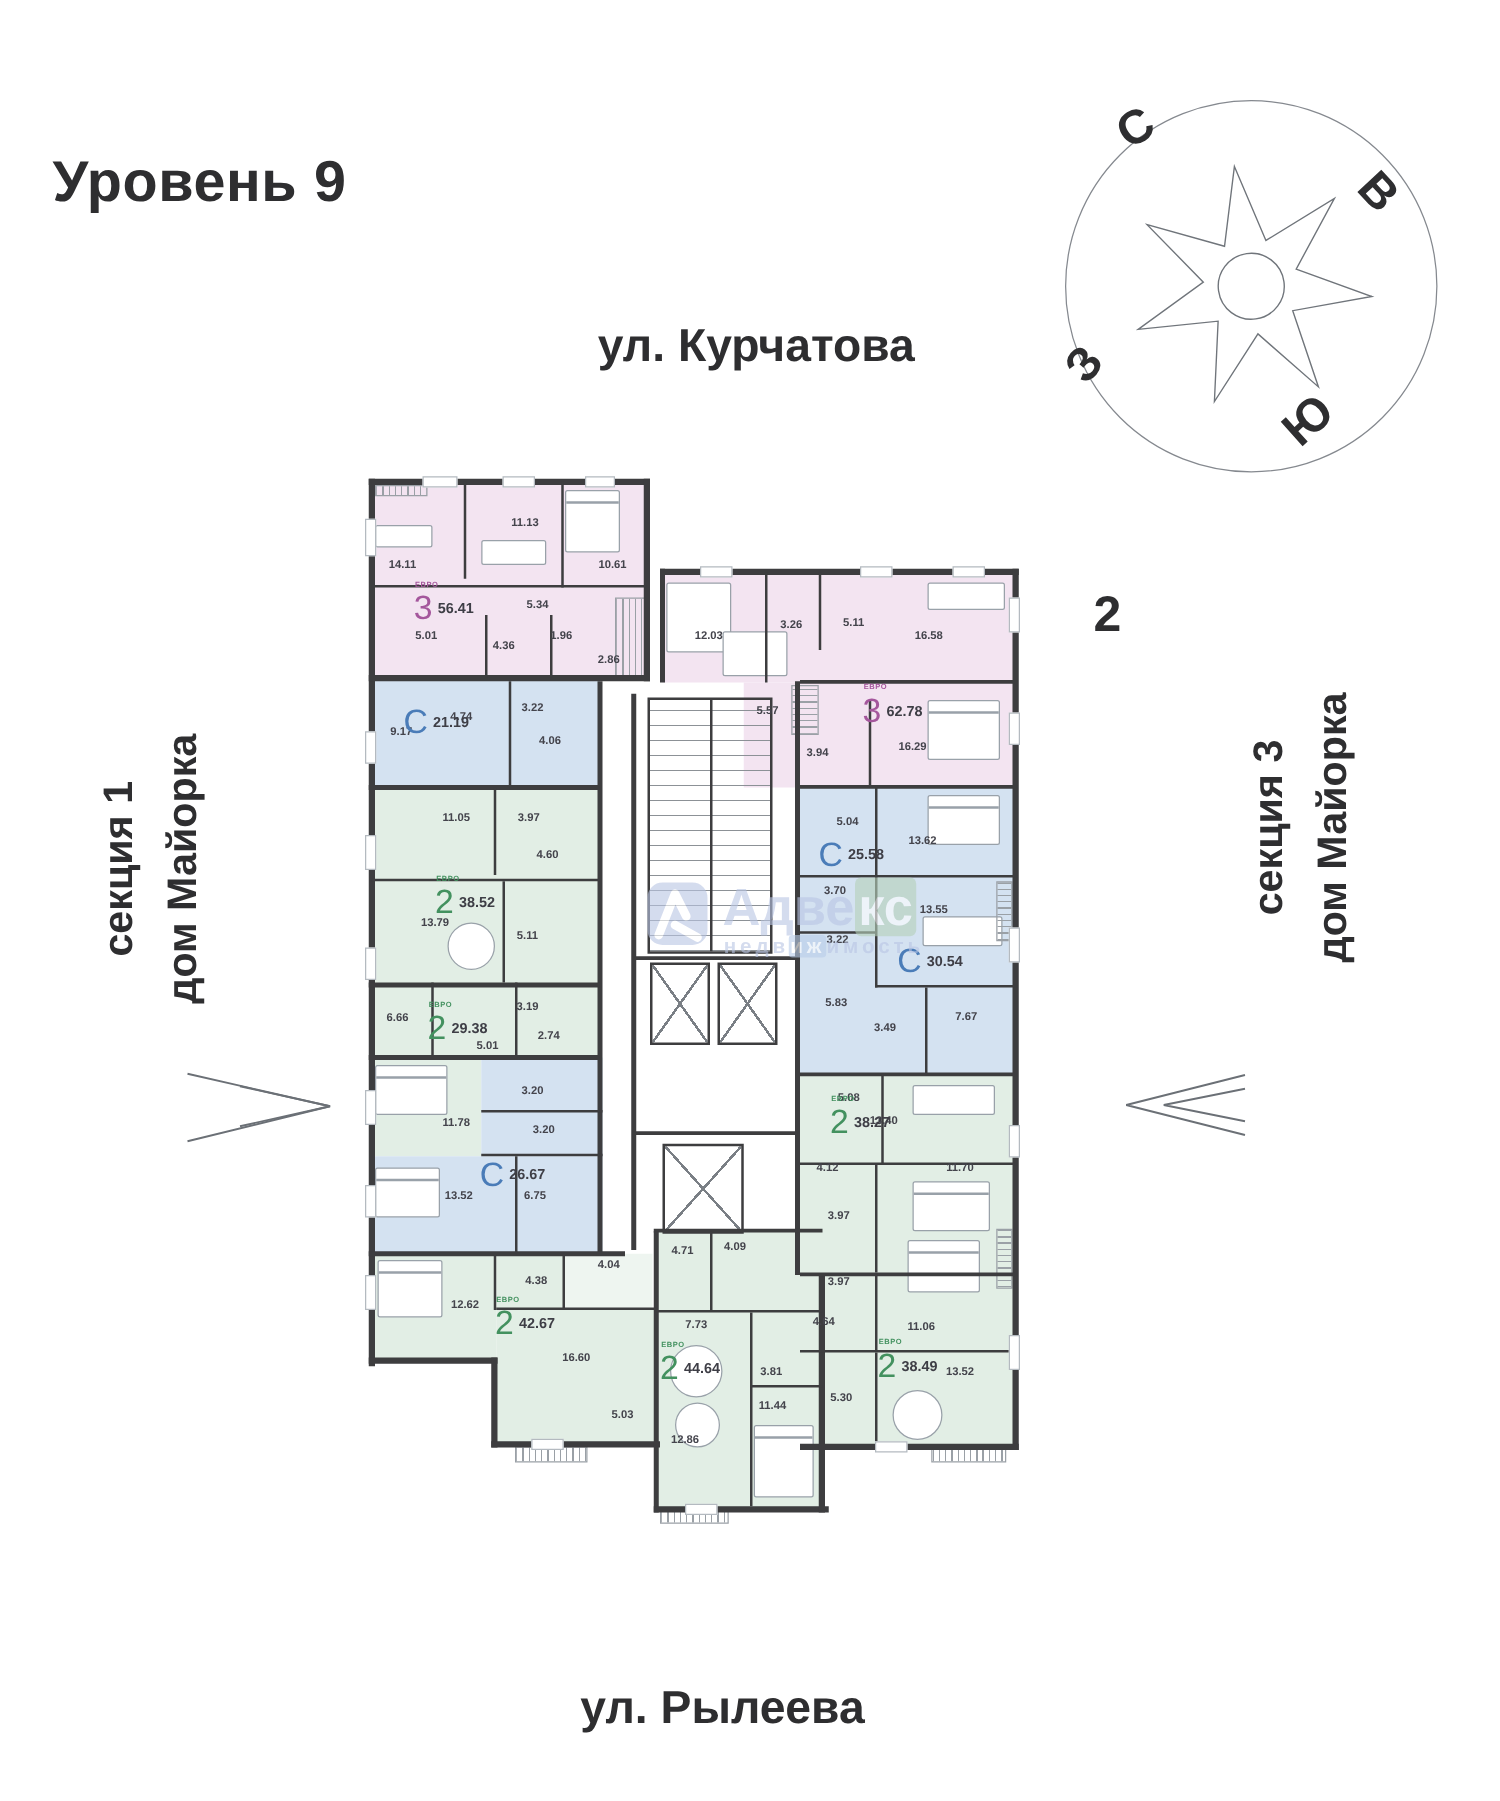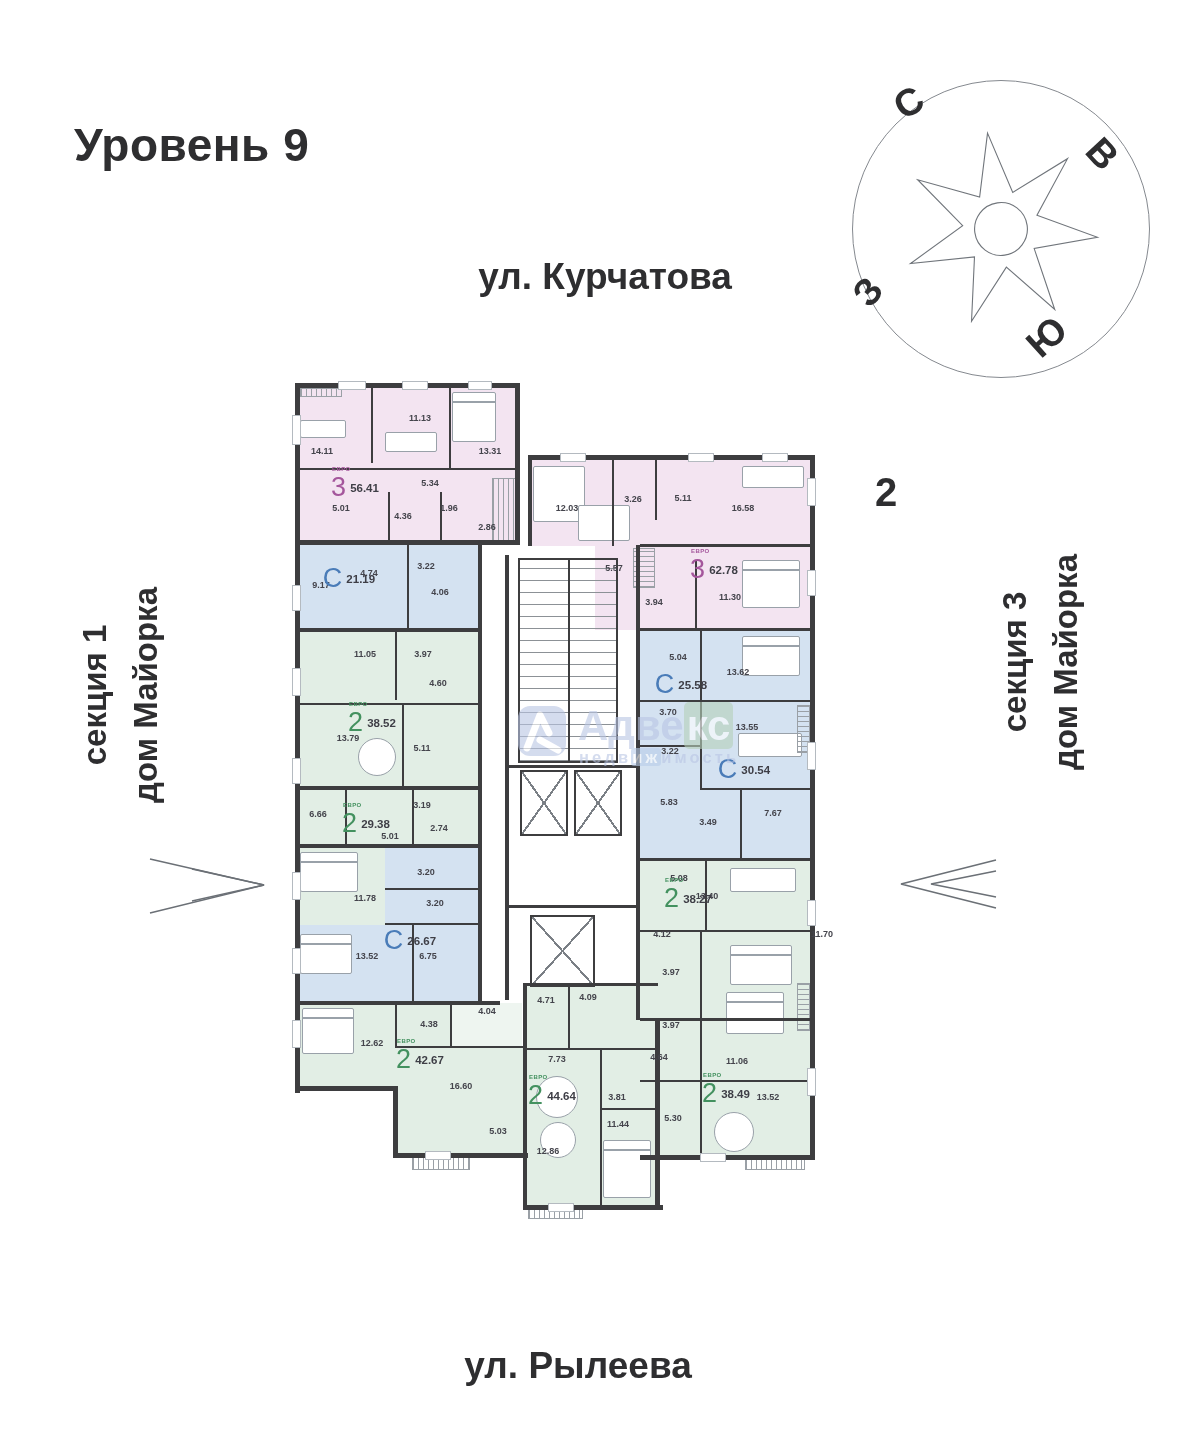--- a/index.html
+++ b/index.html
@@ -1,19 +1,19 @@
 <!DOCTYPE html>
 <html><head>
 <meta charset="utf-8">
 <style>
   html,body{margin:0;padding:0;background:#fff;}
   body{width:1200px;height:1441px;position:relative;overflow:hidden;
        font-family:"Liberation Sans",sans-serif;color:#2e2e30;}
   .abs{position:absolute;}
-  #title{left:42px;top:118px;font-size:46px;font-weight:700;letter-spacing:.5px;margin-left:32px;}
+  #title{left:42px;top:118px;font-size:46px;font-weight:700;letter-spacing:.5px;}
   .street{transform:translate(-50%,-50%);font-size:37px;font-weight:700;white-space:nowrap;}
   .side{transform:translate(-50%,-50%) rotate(-90deg);text-align:center;font-size:33px;
         font-weight:700;white-space:nowrap;line-height:1.55;}
   #bnum{left:886px;top:492px;transform:translate(-50%,-50%);font-size:40px;font-weight:700;}
   
   #compass{left:852px;top:80px;width:296px;height:296px;border:1px solid #85898f;border-radius:50%;}
   .cl{position:absolute;font-size:38px;font-weight:700;transform:translate(-50%,-50%);}
   
   .rm{position:absolute;}
   .rm.p{background:#f3e4f1;} .rm.b{background:#d4e2f1;} .rm.g{background:#e2eee5;} .rm.gl{background:#eef5f0;}
@@ -280,21 +280,21 @@
     <span class="a">38.27</span>
   </div>
   <div class="apt g" style="left:726px;top:1093px">
     <span class="tag">евро</span>
     <span class="n">2</span>
     <span class="a">38.49</span>
   </div>
 
   <span class="rl" style="left:322px;top:451px">14.11</span>
   <span class="rl" style="left:420px;top:418px">11.13</span>
-  <span class="rl" style="left:490px;top:451px">13.31</span>
+  <span class="rl" style="left:490px;top:451px">10.61</span>
   <span class="rl" style="left:341px;top:508px">5.01</span>
   <span class="rl" style="left:430px;top:483px">5.34</span>
   <span class="rl" style="left:403px;top:516px">4.36</span>
   <span class="rl" style="left:449px;top:508px">1.96</span>
   <span class="rl" style="left:487px;top:527px">2.86</span>
   <span class="rl" style="left:321px;top:585px">9.17</span>
   <span class="rl" style="left:369px;top:573px">4.74</span>
   <span class="rl" style="left:426px;top:566px">3.22</span>
   <span class="rl" style="left:440px;top:592px">4.06</span>
   <span class="rl" style="left:365px;top:654px">11.05</span>
@@ -321,33 +321,33 @@
   <span class="rl" style="left:557px;top:1059px">7.73</span>
   <span class="rl" style="left:548px;top:1151px">12.86</span>
   <span class="rl" style="left:617px;top:1097px">3.81</span>
   <span class="rl" style="left:618px;top:1124px">11.44</span>
   <span class="rl" style="left:567px;top:508px">12.03</span>
   <span class="rl" style="left:633px;top:499px">3.26</span>
   <span class="rl" style="left:683px;top:498px">5.11</span>
   <span class="rl" style="left:743px;top:508px">16.58</span>
   <span class="rl" style="left:614px;top:568px">5.57</span>
   <span class="rl" style="left:654px;top:602px">3.94</span>
-  <span class="rl" style="left:730px;top:597px">11.30</span>
+  <span class="rl" style="left:730px;top:597px">16.29</span>
   <span class="rl" style="left:678px;top:657px">5.04</span>
   <span class="rl" style="left:738px;top:672px">13.62</span>
   <span class="rl" style="left:668px;top:712px">3.70</span>
   <span class="rl" style="left:670px;top:751px">3.22</span>
   <span class="rl" style="left:747px;top:727px">13.55</span>
   <span class="rl" style="left:669px;top:802px">5.83</span>
   <span class="rl" style="left:708px;top:822px">3.49</span>
   <span class="rl" style="left:773px;top:813px">7.67</span>
   <span class="rl" style="left:679px;top:878px">5.08</span>
   <span class="rl" style="left:707px;top:896px">13.40</span>
   <span class="rl" style="left:662px;top:934px">4.12</span>
-  <span class="rl" style="left:822px;top:934px">11.70</span>
+  <span class="rl" style="left:768px;top:934px">11.70</span>
   <span class="rl" style="left:671px;top:972px">3.97</span>
   <span class="rl" style="left:671px;top:1025px">3.97</span>
   <span class="rl" style="left:737px;top:1061px">11.06</span>
   <span class="rl" style="left:659px;top:1057px">4.64</span>
   <span class="rl" style="left:673px;top:1118px">5.30</span>
   <span class="rl" style="left:768px;top:1097px">13.52</span>
 </div>
 
 <div id="wm" class="abs">
   <div class="logo">

